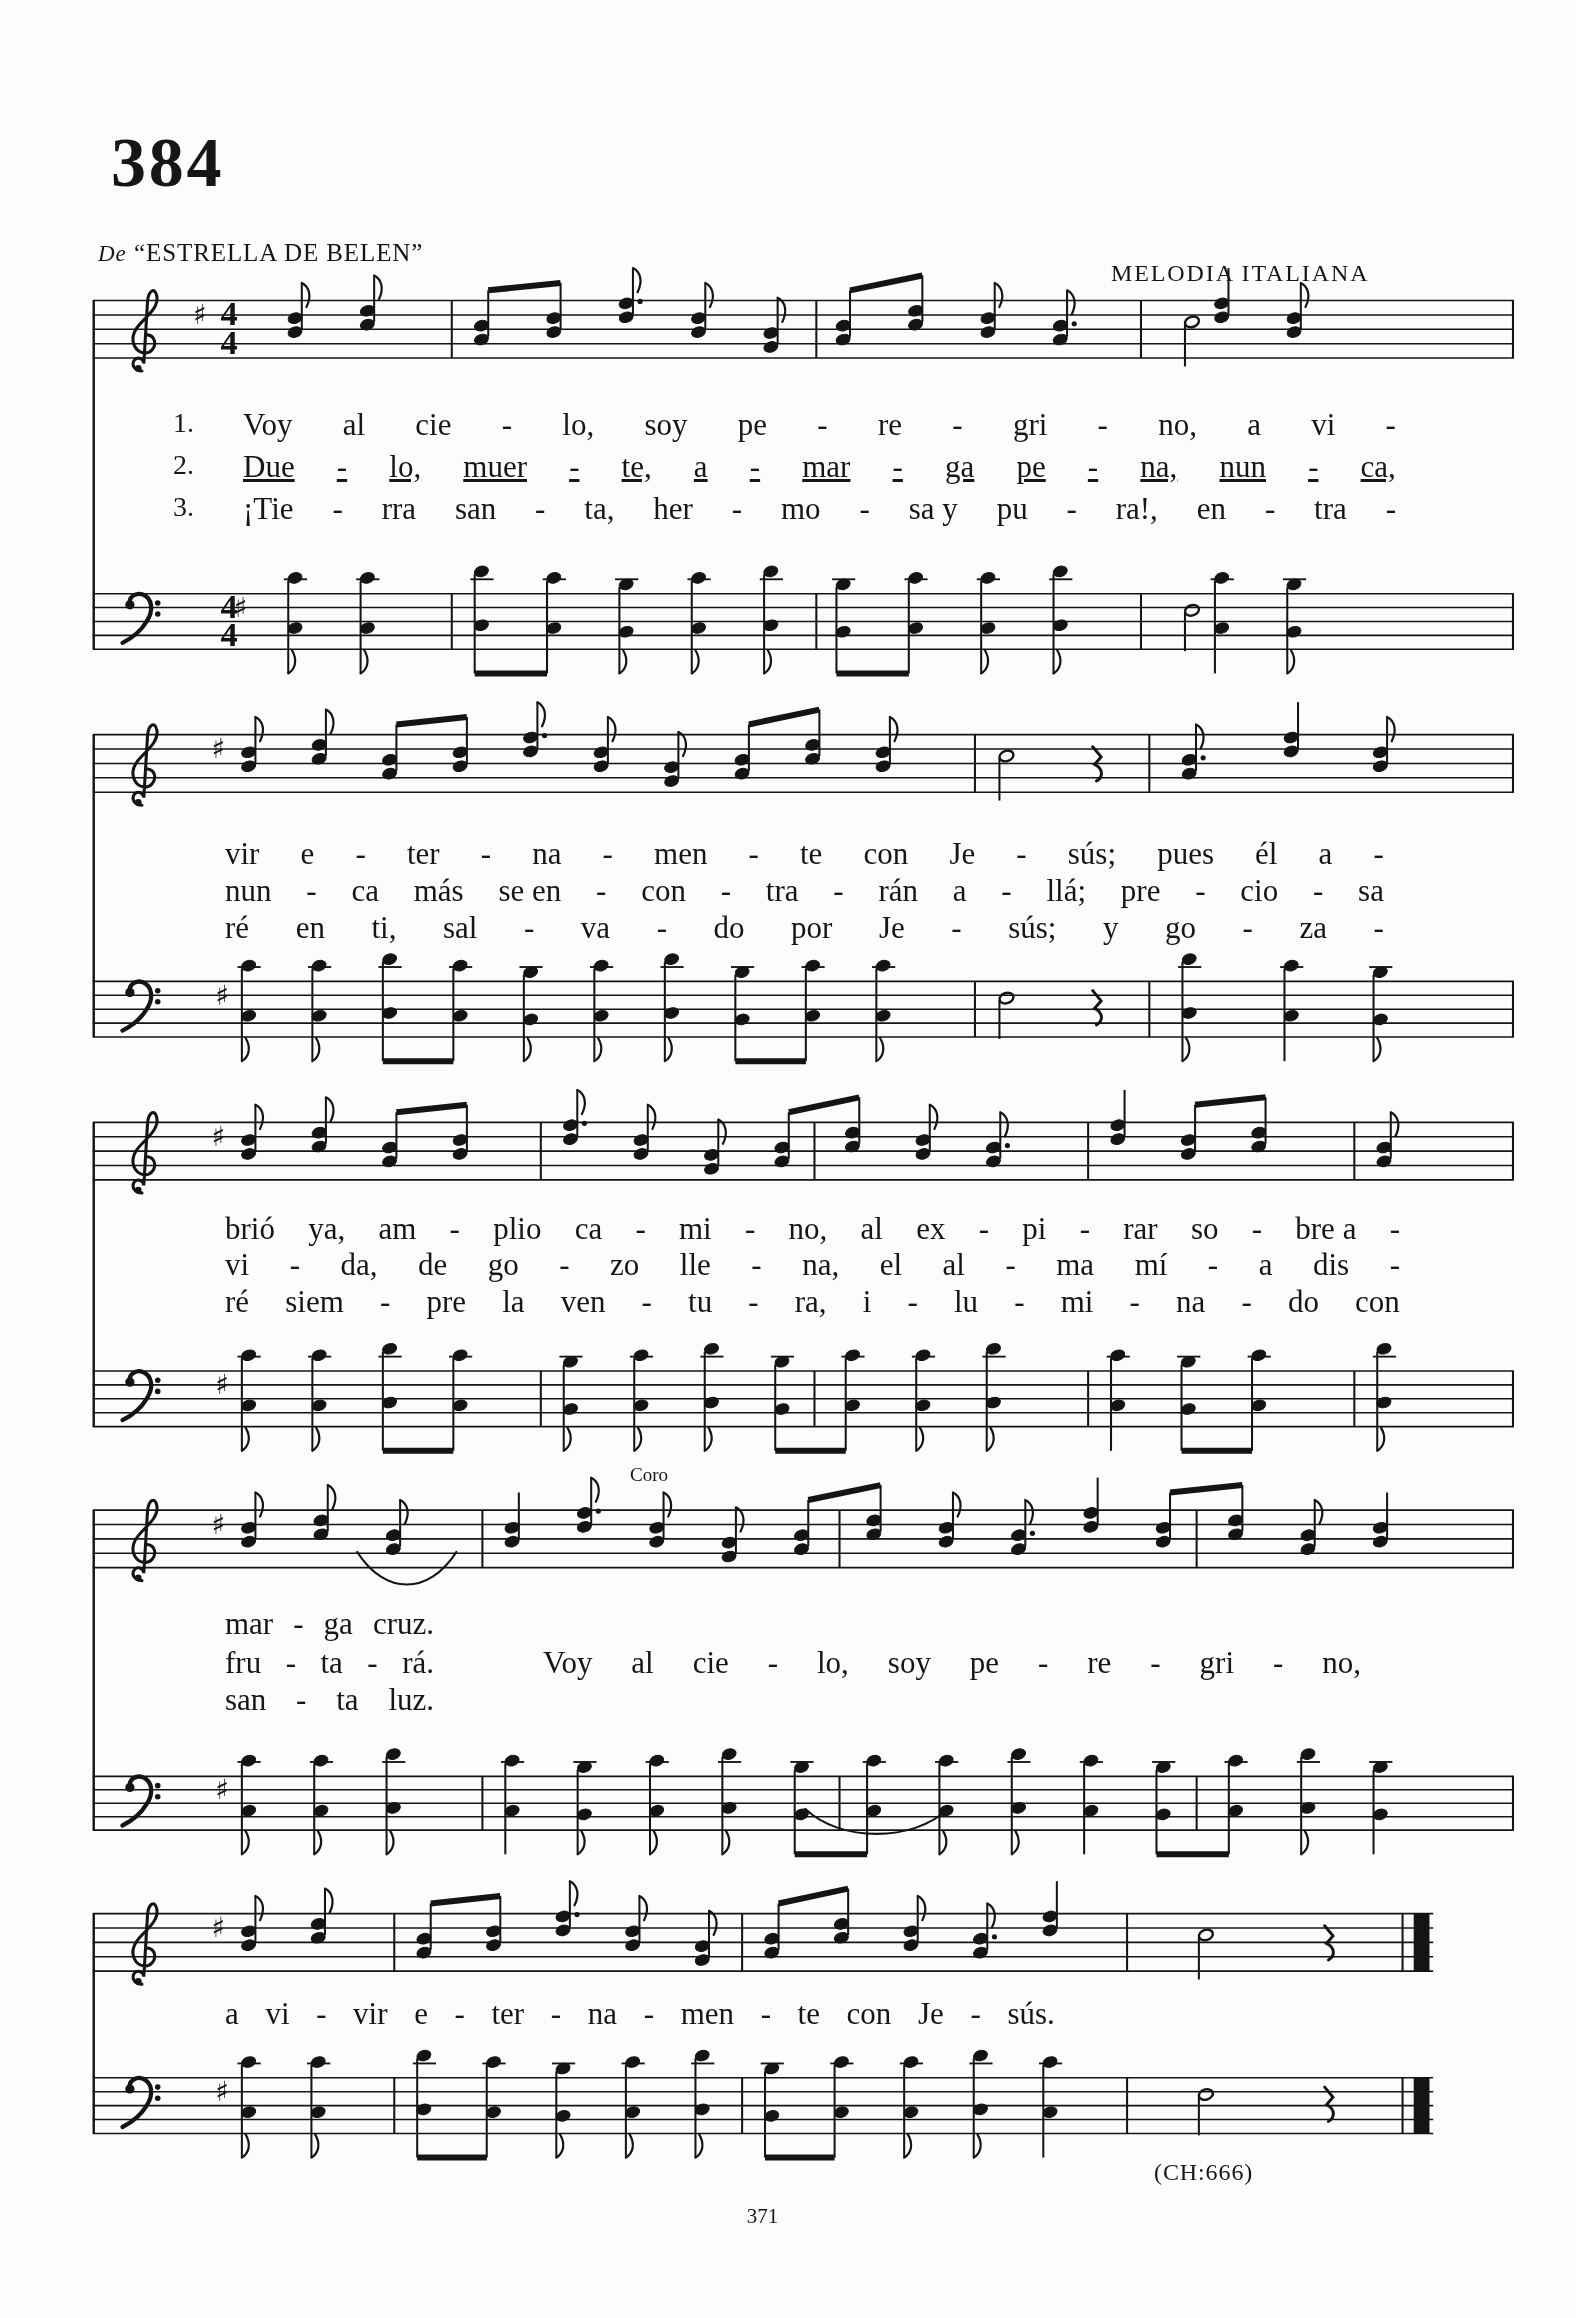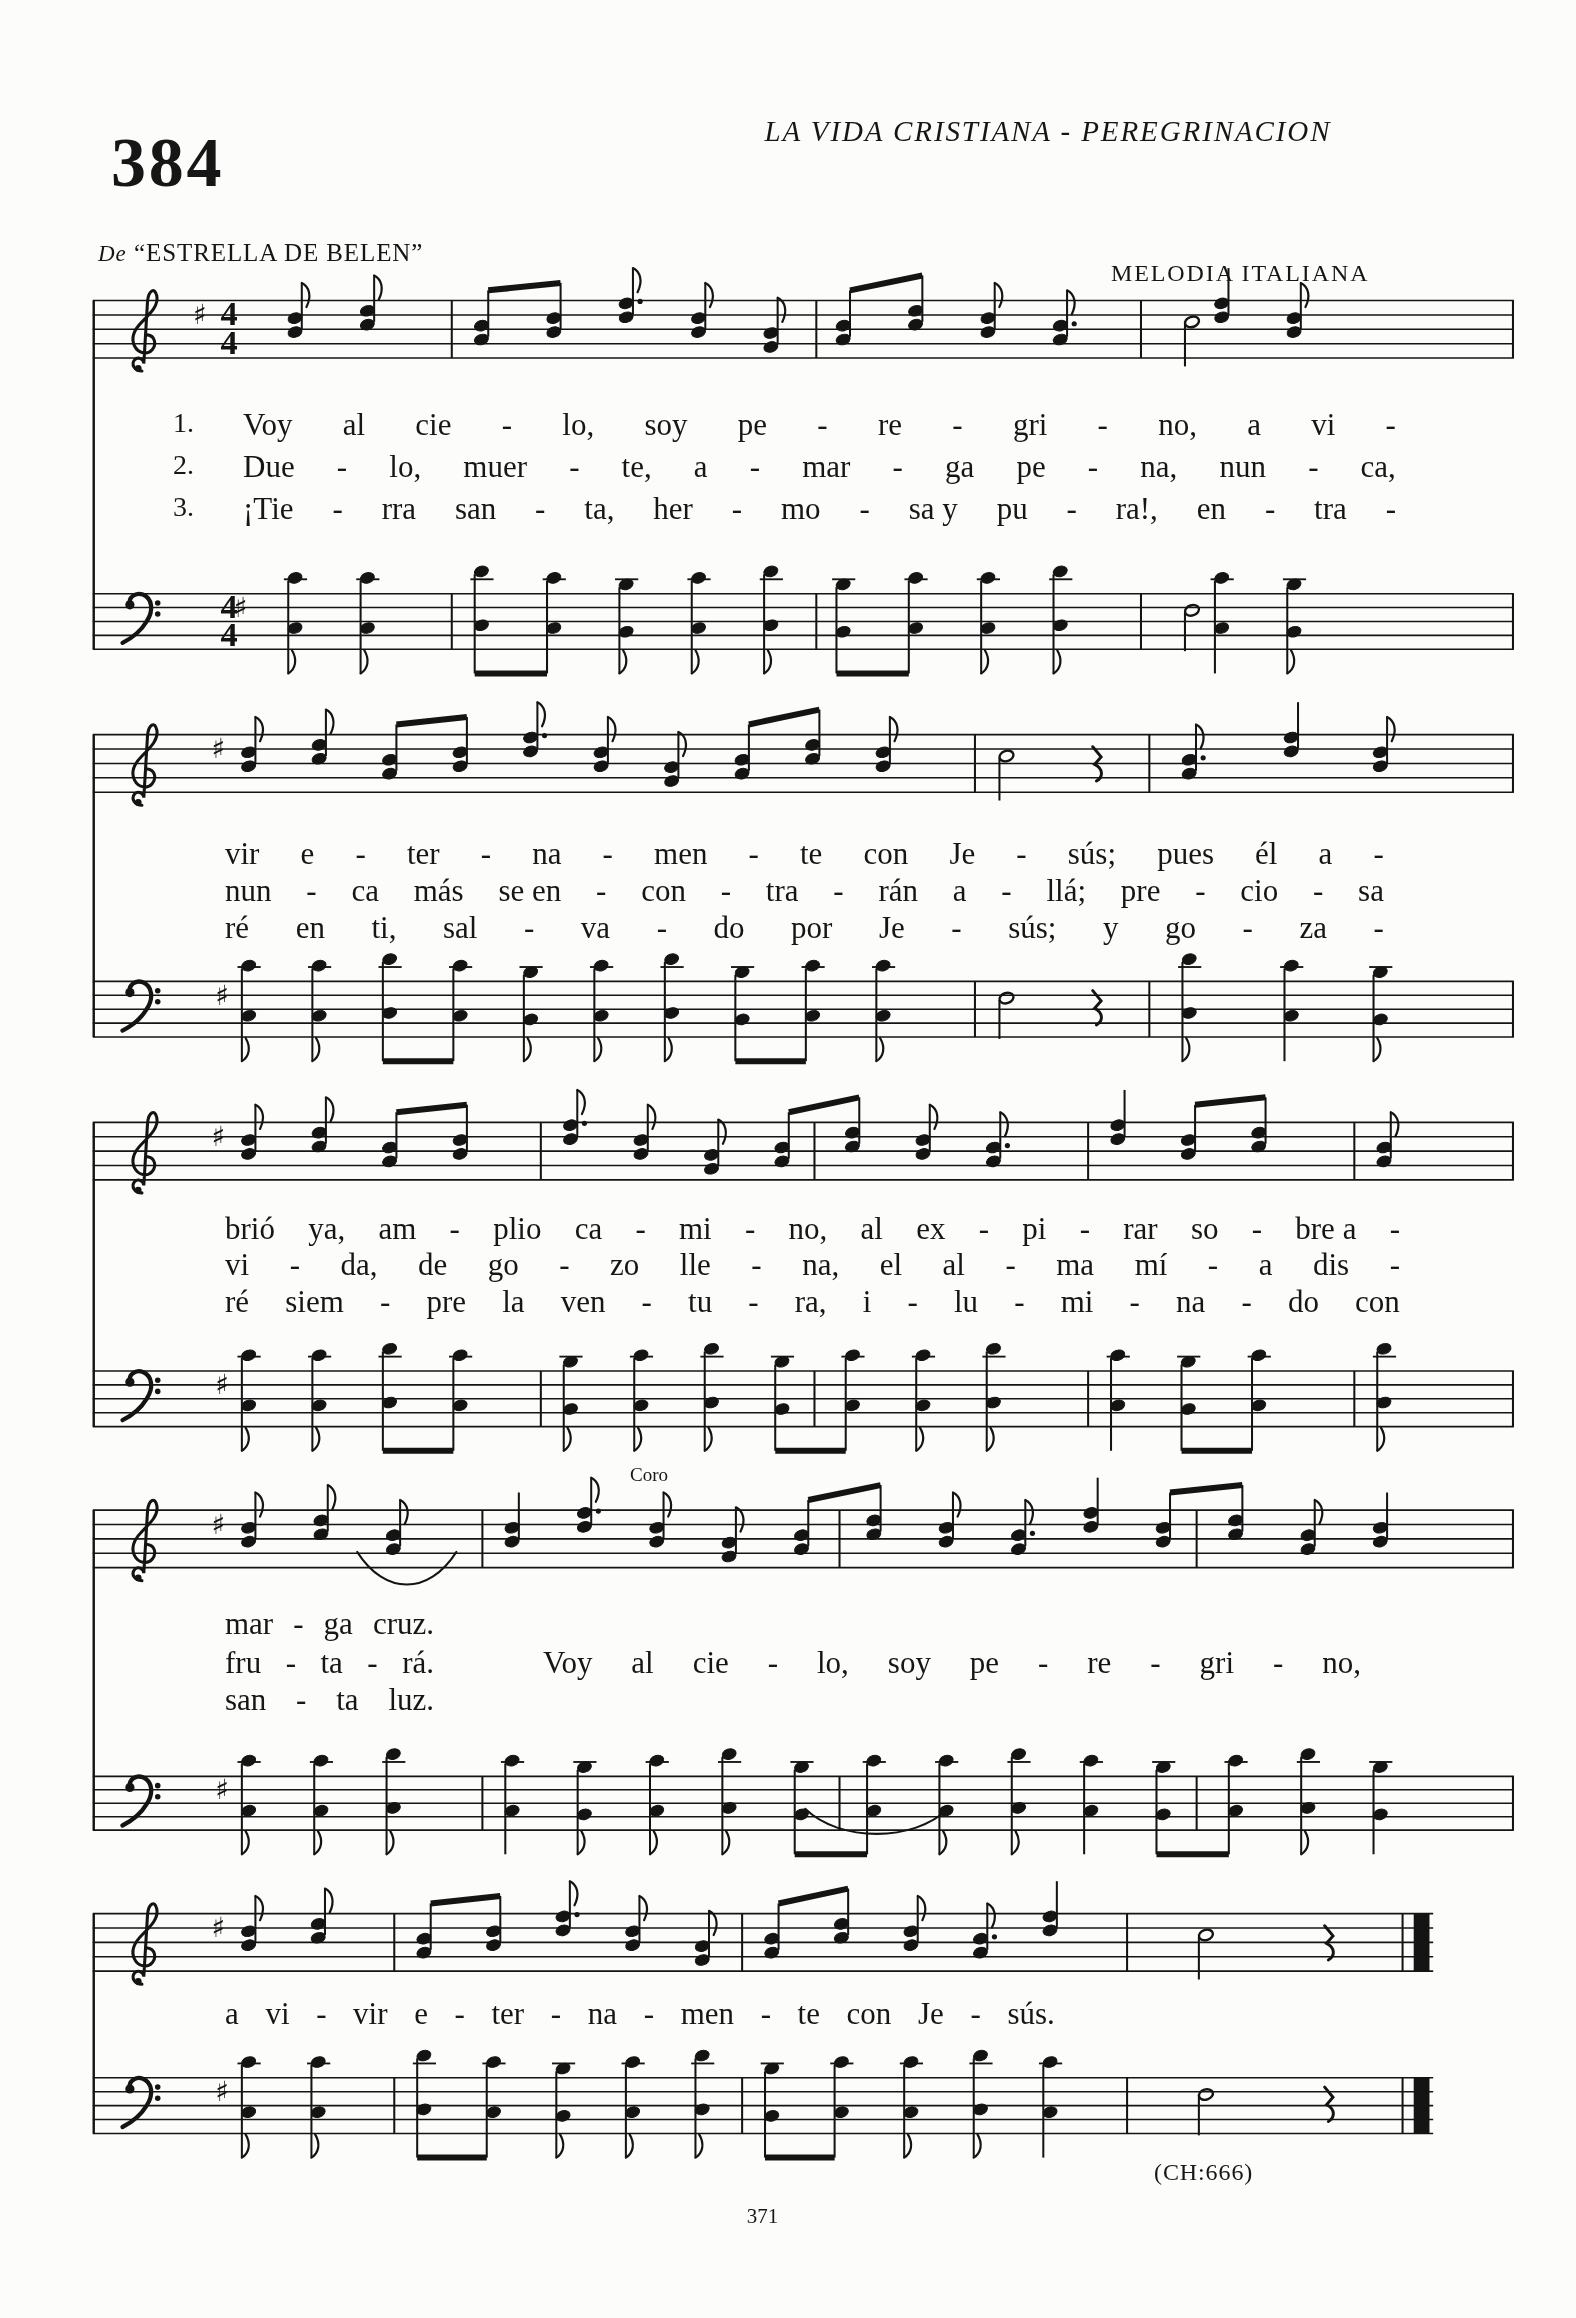--- a/index.html
+++ b/index.html
@@ -821,21 +821,20 @@
       <ellipse cx="1300" cy="2086" rx="7.7" ry="5.5" transform="rotate(-18 1300 2086)" fill="none" stroke="#141414" stroke-width="2.6"></ellipse>
       <line x1="1292.4" y1="2088" x2="1292.4" y2="2134" stroke="#141414" stroke-width="2.2"></line>
       <ellipse cx="1300" cy="2258" rx="7.7" ry="5.5" transform="rotate(-18 1300 2258)" fill="none" stroke="#141414" stroke-width="2.6"></ellipse>
       <line x1="1292.4" y1="2260" x2="1292.4" y2="2302" stroke="#141414" stroke-width="2.2"></line>
       <path d="M 1428 2076 L 1437 2087 L 1430 2095
         C 1440 2100 1439 2109 1432 2113" stroke="#141414" stroke-width="3.2" fill="none" stroke-linecap="round"></path>
       <path d="M 1428 2250 L 1437 2261 L 1430 2269
         C 1440 2274 1439 2283 1432 2287" stroke="#141414" stroke-width="3.2" fill="none" stroke-linecap="round"></path>
     </svg>
 
-  <div class="abs section-header">LA VIDA CRISTIANA - PEREGRINACION</div>
 
   <div class="abs hymn-number">384</div>
 
 
   <div class="abs source-note">
     <span class="pfx">De</span><span>“ESTRELLA DE BELEN”</span>
   </div>
 
   <div class="abs melody-note">MELODIA ITALIANA</div>
 
@@ -856,21 +855,21 @@
         <span>-</span>
         <span>re</span>
         <span>-</span>
         <span>gri</span>
         <span>-</span>
         <span>no,</span>
         <span>a</span>
         <span>vi</span>
         <span>-</span>
       </div>
-      <div class="lyric-line" style="top: 451px; left: 243px; width: 1153px;">
+      <div class="lyric-line" style="top: 451px; left: 243px; width: 1153px; text-decoration: underline;">
         <span>Due</span>
         <span>-</span>
         <span>lo,</span>
         <span>muer</span>
         <span>-</span>
         <span>te,</span>
         <span>a</span>
         <span>-</span>
         <span>mar</span>
         <span>-</span>

